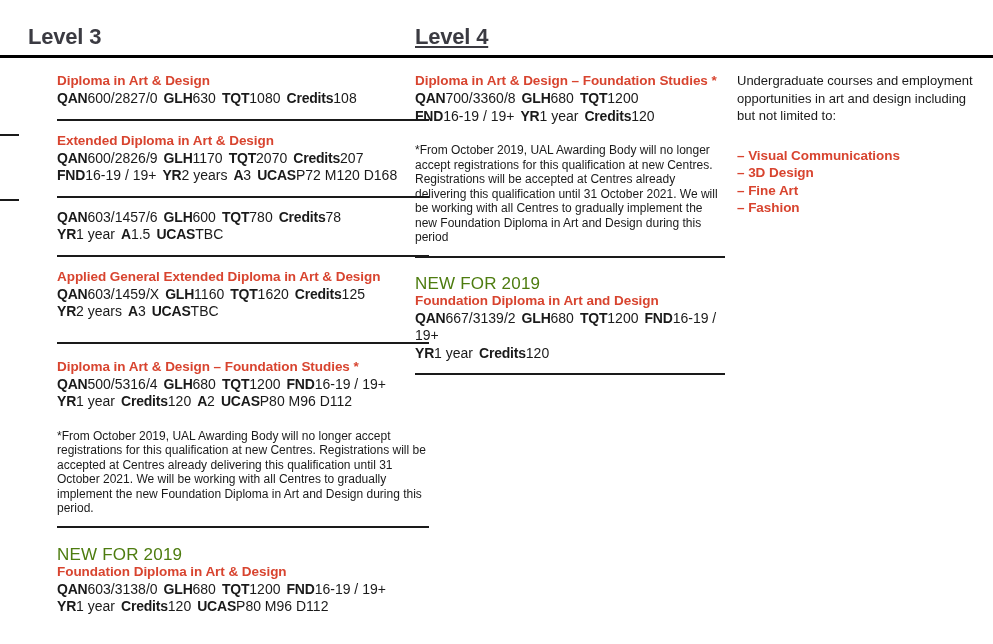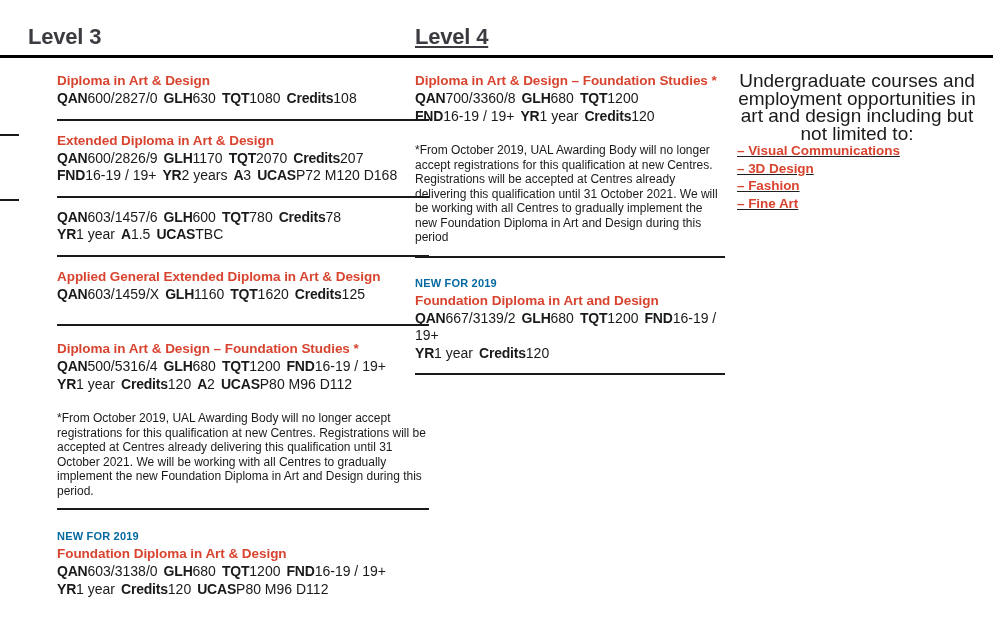--- a/index.html
+++ b/index.html
@@ -76,23 +76,23 @@
 
   .entry-title {
     color: #d8442f;
     font-size: 13.5px;
     font-weight: bold;
     line-height: 17px;
     margin: 0 0 1px 0;
     letter-spacing: -0.05px;
   }
   .new-flag {
-    color: #0369a1;
-    font-size: 11px;
-    font-weight: bold;
+    color: #4d7c0f;
+    font-size: 17px;
+    font-weight: normal;
     line-height: 17px;
     letter-spacing: 0.2px;
     margin: 0;
   }
 
   .specs {
     font-size: 14px;
     line-height: 17.5px;
     color: #1a1a1a;
     margin: 0;
@@ -113,25 +113,24 @@
     margin: 0;
   }
 
   .rule {
     height: 2px;
     background: #1a1a1a;
   }
 
   
   .intro {
-    font-size: 19px;
+    font-size: 13px;
     line-height: 17.5px;
     color: #1a1a1a;
     margin: 0;
-    text-align: center;
   }
   .routes {
     margin: 0;
     padding: 0;
     list-style: none;
   }
   .routes li {
     color: #d8442f;
     font-size: 13.5px;
     font-weight: bold;
@@ -167,20 +166,21 @@
         </div>
         <div class="rule" style="margin-top: 11px; margin-bottom: 11px;"></div>
         <div class="entry">
           <p class="specs"><span class="k">QAN</span><span class="v">603/1457/6</span><span class="sp"></span><span class="k">GLH</span><span class="v">600</span><span class="sp"></span><span class="k">TQT</span><span class="v">780</span><span class="sp"></span><span class="k">Credits</span><span class="v">78</span></p>
           <p class="specs"><span class="k">YR</span><span class="v">1 year</span><span class="sp"></span><span class="k">A</span><span class="v">1.5</span><span class="sp"></span><span class="k">UCAS</span><span class="v">TBC</span></p>
         </div>
         <div class="rule" style="margin-top: 11px; margin-bottom: 11px;"></div>
         <div class="entry">
           <p class="entry-title">Applied General Extended Diploma in Art &amp; Design</p>
           <p class="specs"><span class="k">QAN</span><span class="v">603/1459/X</span><span class="sp"></span><span class="k">GLH</span><span class="v">1160</span><span class="sp"></span><span class="k">TQT</span><span class="v">1620</span><span class="sp"></span><span class="k">Credits</span><span class="v">125</span></p>
+          <p class="specs"><span class="k">YR</span><span class="v">2 years</span><span class="sp"></span><span class="k">A</span><span class="v">3</span><span class="sp"></span><span class="k">UCAS</span><span class="v">TBC</span></p>
         </div>
         <div class="rule" style="margin-top: 21px; margin-bottom: 14px;"></div>
         <div class="entry">
           <p class="entry-title">Diploma in Art &amp; Design – Foundation Studies *</p>
           <p class="specs"><span class="k">QAN</span><span class="v">500/5316/4</span><span class="sp"></span><span class="k">GLH</span><span class="v">680</span><span class="sp"></span><span class="k">TQT</span><span class="v">1200</span><span class="sp"></span><span class="k">FND</span><span class="v">16-19 / 19+</span></p>
           <p class="specs"><span class="k">YR</span><span class="v">1 year</span><span class="sp"></span><span class="k">Credits</span><span class="v">120</span><span class="sp"></span><span class="k">A</span><span class="v">2</span><span class="sp"></span><span class="k">UCAS</span><span class="v">P80 M96 D112</span></p>
         </div>
         <p class="footnote" style="margin-top: 18px;">*From October 2019, UAL Awarding Body will no longer accept registrations for this qualification at new Centres. Registrations will be accepted at Centres already delivering this qualification until 31 October 2021. We will be working with all Centres to gradually implement the new Foundation Diploma in Art and Design during this period.</p>
         <div class="rule" style="margin-top: 10px; margin-bottom: 18px;"></div>
         <div class="entry">
@@ -206,21 +206,21 @@
           <p class="entry-title">Foundation Diploma in Art and Design</p>
           <p class="specs"><span class="k">QAN</span><span class="v">667/3139/2</span><span class="sp"></span><span class="k">GLH</span><span class="v">680</span><span class="sp"></span><span class="k">TQT</span><span class="v">1200</span><span class="sp"></span><span class="k">FND</span><span class="v">16-19 / 19+</span></p>
           <p class="specs"><span class="k">YR</span><span class="v">1 year</span><span class="sp"></span><span class="k">Credits</span><span class="v">120</span></p>
         </div>
         <div class="rule" style="margin-top: 11px; margin-bottom: 0px;"></div>
       </div>
   </div>
 
   <div class="col col3">
     <p class="intro">Undergraduate courses and employment opportunities in art and design including but not limited to:</p>
-    <ul class="routes" id="routes-list" style=" text-decoration: underline;">
+    <ul class="routes" id="routes-list" style="margin-top: 22px;">
         <li>– Visual Communications</li>
         <li>– 3D Design</li>
+        <li>– Fine Art</li>
         <li>– Fashion</li>
-        <li>– Fine Art</li>
       </ul>
   </div>
 
 </div>
 
 </body></html>

